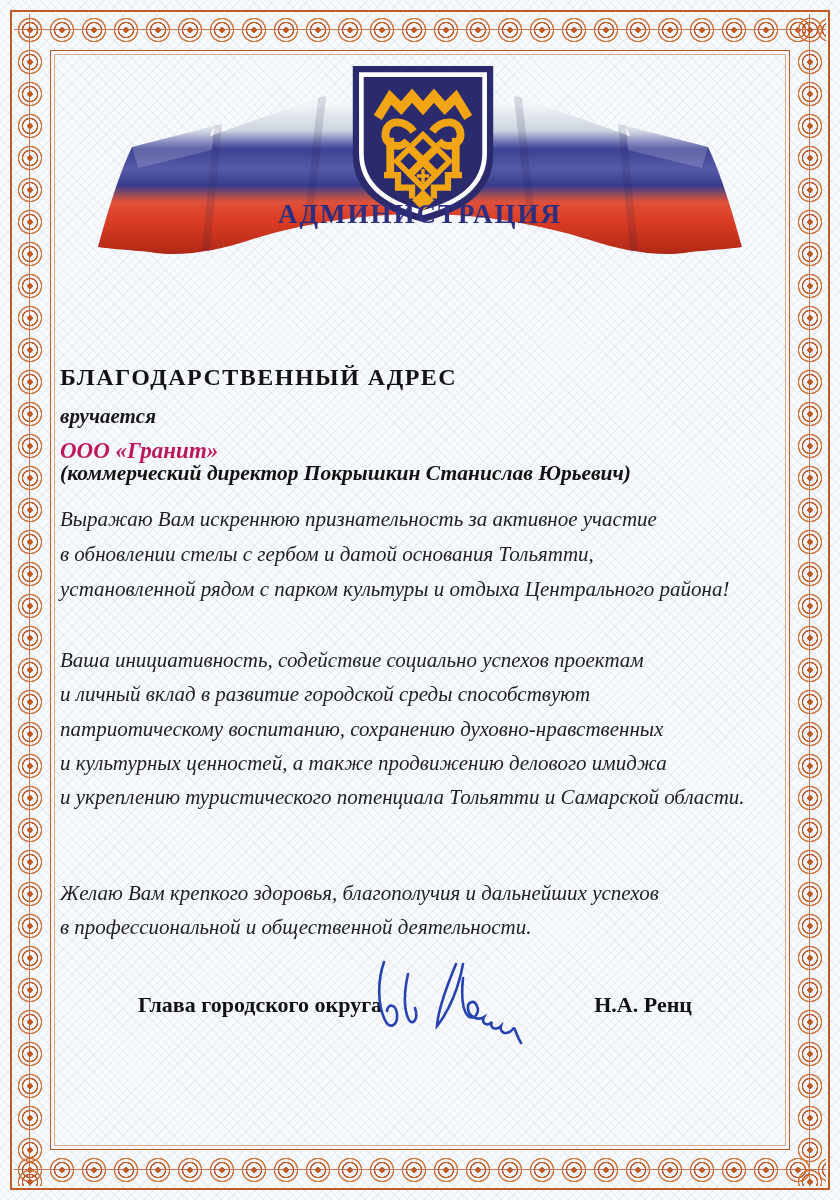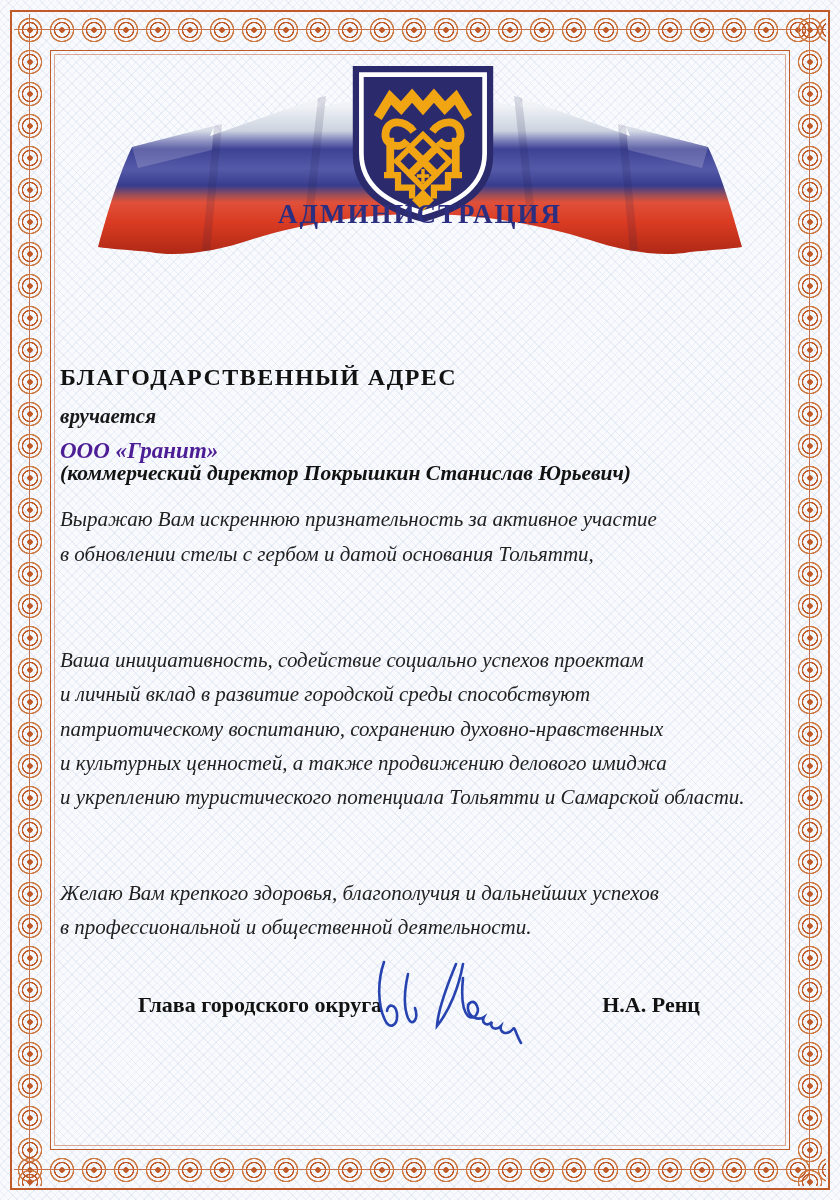--- a/index.html
+++ b/index.html
@@ -34,26 +34,26 @@
   .ribbon{position:absolute;left:0;top:0;width:840px;height:300px;}
   .shield{position:absolute;left:345px;top:55px;width:156px;height:178px;}
   .org-name{position:absolute;left:60px;right:60px;top:198px;text-align:center;
     color:#2c2f80;font-weight:bold;}
   .org-line1{font-size:27px;letter-spacing:2px;line-height:32px;}
   .org-line2{font-size:26px;letter-spacing:1.5px;line-height:34px;}
   
   .abs{position:absolute;left:60px;right:60px;text-align:left;}
   .title{top:364px;font-size:24px;font-weight:bold;letter-spacing:1.5px;color:#121212;}
   .given{top:404px;font-size:21px;font-weight:bold;font-style:italic;color:#181818;}
-  .recipient{top:438px;font-size:23px;font-weight:bold;font-style:italic;color:#4c1d95;}
+  .recipient{top:438px;font-size:23px;font-weight:bold;font-style:italic;color:#be185d;}
   .role{top:461px;font-size:21.5px;font-weight:bold;font-style:italic;color:#121212;}
   .para{font-size:21px;font-style:italic;color:#212121;}
   .para div{line-height:35px;}
   .p1{top:502px;} .p2{top:643px;} .p2 div{line-height:34.3px;} .p3{top:851px;margin-top:25px;} .p3 div{line-height:34px;}
-  .sig-row{position:absolute;left:60px;right:68px;top:982px;height:46px;display:flex;
+  .sig-row{position:absolute;left:60px;right:76px;top:982px;height:46px;display:flex;
     align-items:center;justify-content:space-between;padding:0 72px 0 78px;}
   .sig-title,.sig-name{font-size:22px;font-weight:bold;color:#121212;}
   .sig-ink{position:absolute;left:366px;top:948px;width:168px;height:108px;}
 </style>
 </head>
 <body>
 
 <div class="page">
   <div class="texture"></div>
 
@@ -122,20 +122,21 @@
   </div>
 
   <div class="abs title">БЛАГОДАРСТВЕННЫЙ АДРЕС</div>
   <div class="abs given">вручается</div>
   <div class="abs recipient">ООО «Гранит»</div>
   <div class="abs role">(коммерческий директор Покрышкин Станислав Юрьевич)</div>
 
   <div class="abs para p1">
     <div>Выражаю Вам искреннюю признательность за активное участие</div>
     <div>в обновлении стелы с гербом и датой основания Тольятти,</div>
+    <div>установленной рядом с парком культуры и отдыха Центрального района!</div>
   </div>
 
   <div class="abs para p2">
     <div>Ваша инициативность, содействие социально успехов проектам</div>
     <div>и личный вклад в развитие городской среды способствуют</div>
     <div>патриотическому воспитанию, сохранению духовно-нравственных</div>
     <div>и культурных ценностей, а также продвижению делового имиджа</div>
     <div>и укреплению туристического потенциала Тольятти и Самарской области.</div>
   </div>
 

